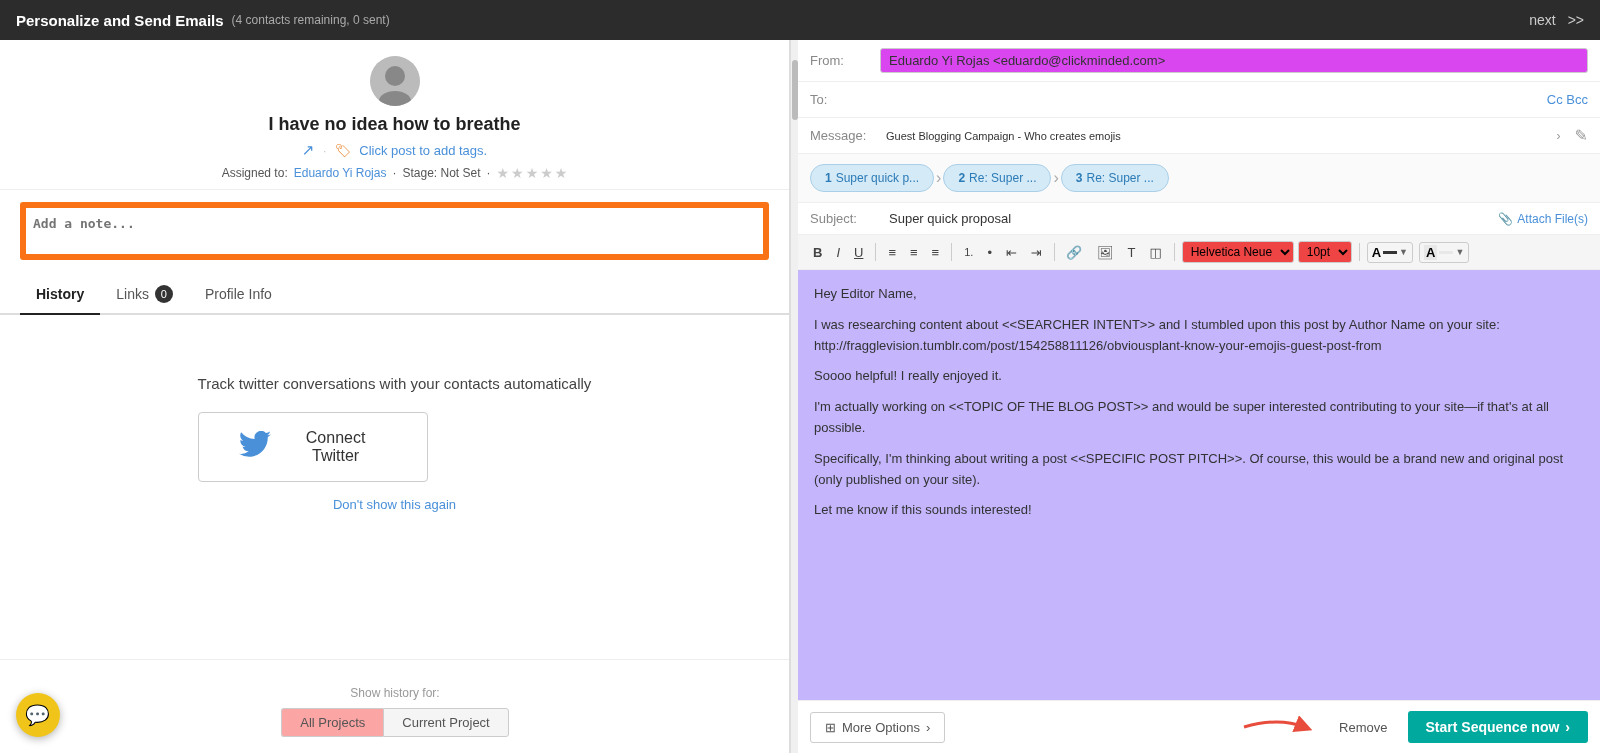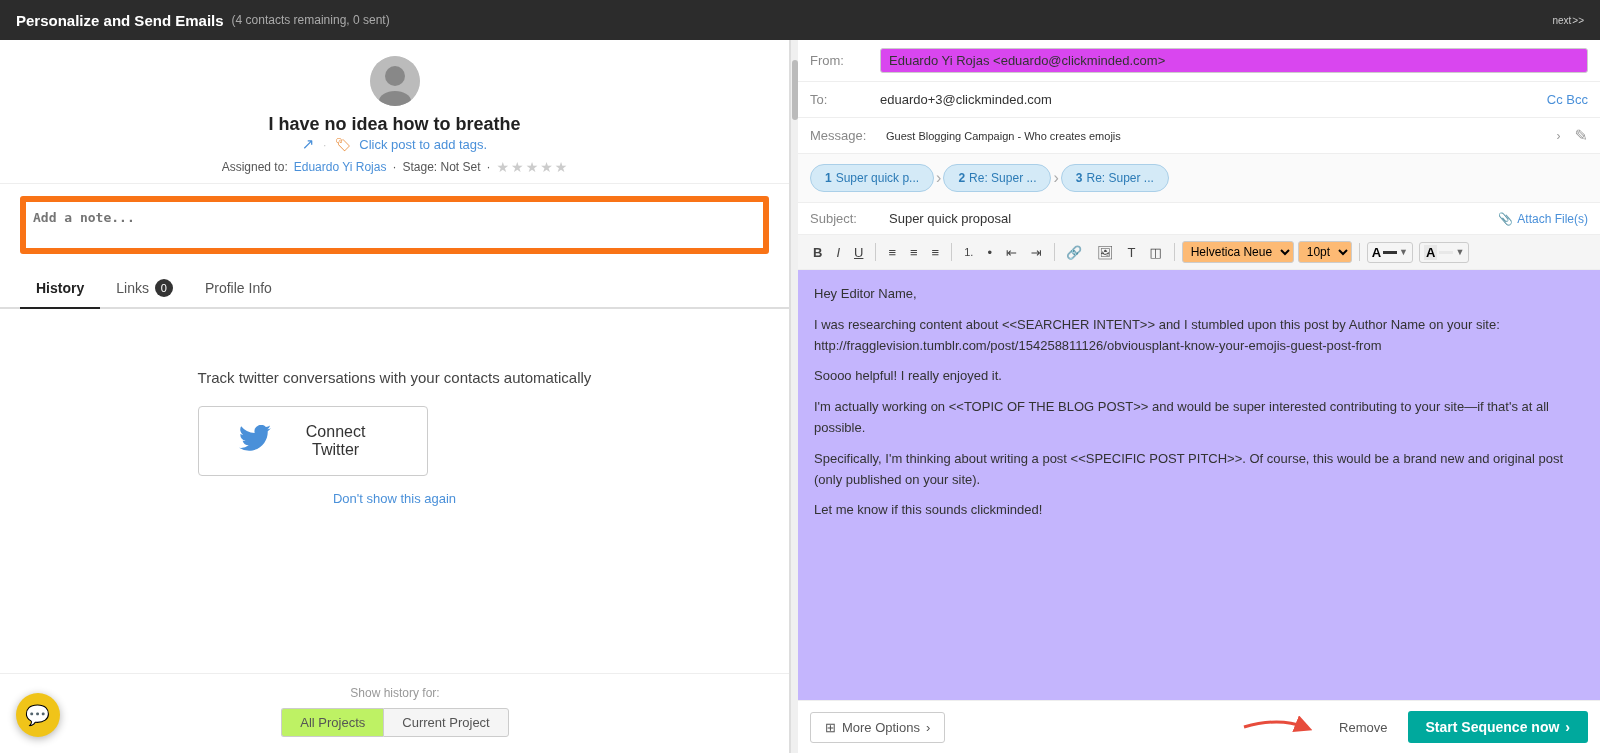--- a/index.html
+++ b/index.html
@@ -11,21 +11,21 @@
       color: #fff;
       height: 40px;
       display: flex;
       align-items: center;
       justify-content: space-between;
       padding: 0 16px;
     }
     .header-left { display: flex; align-items: center; gap: 8px; }
     .header-title { font-size: 15px; font-weight: 600; }
     .header-subtitle { font-size: 12px; color: #aaa; }
-    .header-right { display: flex; align-items: center; gap: 1px; color: #ccc; font-size: 10px; }
+    .header-right { display: flex; align-items: center; gap: 12px; color: #ccc; font-size: 14px; }
 
     
     .main-layout {
       display: flex;
       height: 713px;
     }
 
     
     .left-panel {
       width: 790px;
@@ -44,21 +44,21 @@
     }
     .contact-avatar {
       width: 50px; height: 50px;
       border-radius: 50%;
       background: #ccc;
       margin: 0 auto 8px;
       display: flex; align-items: center; justify-content: center;
       overflow: hidden;
     }
     .contact-avatar svg { width: 50px; height: 50px; }
-    .contact-name { font-size: 18px; font-weight: 700; color: #222; }
+    .contact-name { font-size: 18px; font-weight: 700; color: #222; margin-bottom: 6px; }
     .contact-actions {
       display: flex; align-items: center; justify-content: center; gap: 8px;
       margin-bottom: 6px; font-size: 13px;
     }
     .contact-actions a { color: #4a90d9; text-decoration: none; }
     .contact-meta { font-size: 12px; color: #555; display: flex; align-items: center; justify-content: center; gap: 6px; }
     .contact-meta a { color: #4a90d9; text-decoration: none; }
     .stars { display: flex; gap: 2px; }
     .star { color: #ccc; font-size: 14px; }
 
@@ -101,32 +101,32 @@
       background: #fff; padding: 16px 40px;
       display: flex; align-items: center; gap: 14px;
       cursor: pointer; font-size: 16px; color: #333;
       width: 230px; justify-content: center;
     }
     .dont-show { color: #4a90d9; font-size: 13px; cursor: pointer; margin-top: 14px; text-decoration: none; }
 
     
     .show-history {
       position: absolute; bottom: 0; left: 0; width: 790px;
-      padding: 12px 20px 16px; background: #fff;
+      padding: 26px 20px 16px; background: #fff;
       text-align: center; border-top: 1px solid #eee;
     }
     .show-history-label { color: #999; font-size: 12px; margin-bottom: 8px; }
     .history-btns { display: flex; gap: 0; justify-content: center; }
     .history-btn {
       border: 1px solid #ccc; background: #f5f5f5;
       padding: 6px 18px; font-size: 13px; cursor: pointer; color: #555;
     }
     .history-btn:first-child { border-radius: 3px 0 0 3px; border-right: none; }
     .history-btn:last-child { border-radius: 0 3px 3px 0; }
-    .history-btn.active-btn { background: #bef264; }
+    .history-btn.active-btn { background: #fca5a5; }
 
     
     .scroll-bar {
       width: 8px; background: #f0f0f0;
       border-left: 1px solid #ddd;
       position: relative;
     }
     .scroll-thumb {
       width: 6px; height: 60px; background: #bbb;
       border-radius: 3px; position: absolute; top: 20px; left: 1px;
@@ -193,21 +193,21 @@
       display: flex; align-items: center; padding: 6px 10px; gap: 4px;
       border-bottom: 1px solid #eee; background: #f5f5f5; flex-wrap: wrap;
     }
     .tb-btn {
       border: none; background: none; padding: 3px 5px;
       cursor: pointer; font-size: 13px; color: #444; border-radius: 2px;
     }
     .tb-sep { width: 1px; height: 18px; background: #ccc; margin: 0 3px; }
     .tb-select {
       border: 1px solid #ccc; border-radius: 3px; padding: 2px 4px;
-      font-size: 12px; background: #fdba74; cursor: pointer;
+      font-size: 12px; background: #ef4444; cursor: pointer;
     }
     .tb-color {
       display: flex; align-items: center; gap: 2px;
       border: 1px solid #ccc; border-radius: 3px; padding: 2px 4px;
       cursor: pointer; font-size: 13px;
     }
     .color-underline { width: 14px; height: 3px; background: #333; margin-top: 1px; }
     .color-arrow { font-size: 9px; color: #666; }
 
     
@@ -355,21 +355,20 @@
 
     <div class="email-field">
       <span class="email-label">From:</span>
       <select class="email-select">
         <option>Eduardo Yi Rojas &lt;eduardo@clickminded.com&gt;</option>
       </select>
     </div>
 
     <div class="email-field">
       <span class="email-label">To:</span>
-      <span class="email-value">eduardo+3@clickminded.com</span>
       <span class="cc-bcc">Cc  Bcc</span>
     </div>
 
     <div class="message-field">
       <span class="email-label">Message:</span>
       <span class="message-value">Guest Blogging Campaign - Who creates emojis</span>
       <span class="chevron-right">›</span>
       <span class="edit-icon">✎</span>
     </div>
 
@@ -442,21 +441,21 @@
         <span class="color-arrow">▼</span>
       </div>
     </div>
 
     <div class="email-body">
       <p>Hey Editor Name,</p>
       <p>I was researching content about &lt;&lt;SEARCHER INTENT&gt;&gt; and I stumbled upon this post by Author Name on your site: http://fragglevision.tumblr.com/post/154258811126/obviousplant-know-your-emojis-guest-post-from</p>
       <p>Soooo helpful! I really enjoyed it.</p>
       <p>I'm actually working on &lt;&lt;TOPIC OF THE BLOG POST&gt;&gt; and would be super interested contributing to your site—if that's at all possible.</p>
       <p>Specifically, I'm thinking about writing a post &lt;&lt;SPECIFIC POST PITCH&gt;&gt;. Of course, this would be a brand new and original post (only published on your site).</p>
-      <p>Let me know if this sounds clickminded!</p>
+      <p>Let me know if this sounds interested!</p>
     </div>
 
     <div class="bottom-bar">
       <button class="more-options-btn">
         <span>⊞</span>
         <span>More Options</span>
         <span>›</span>
       </button>
       <div style="margin-left:auto;display:flex;align-items:center;gap:8px;">
 

